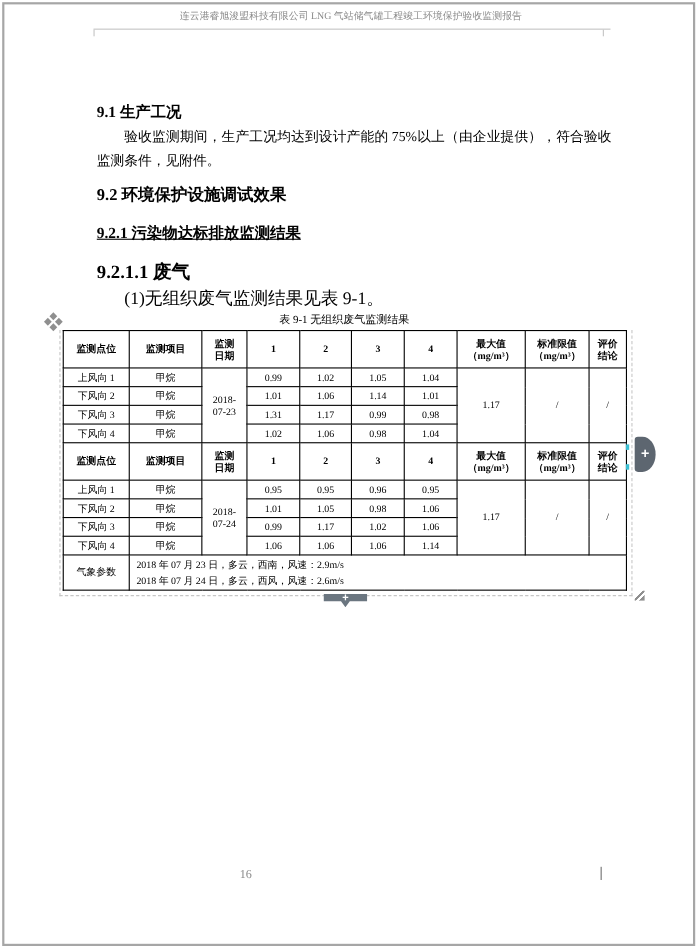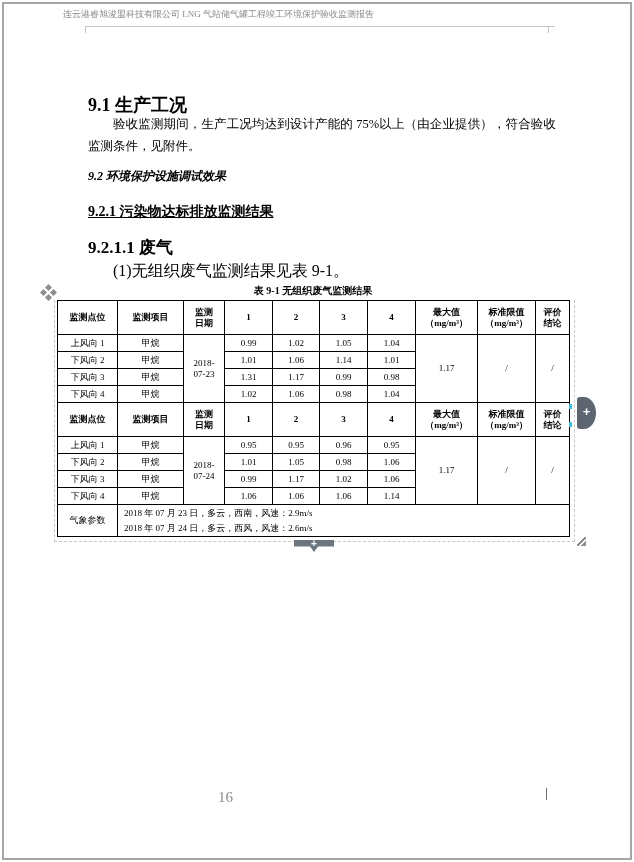--- a/index.html
+++ b/index.html
@@ -1,34 +1,34 @@
 <!DOCTYPE html>
 <html><head>
 <meta charset="utf-8">
 <style>
   html,body{margin:0;padding:0;background:#fff;}
   .canvas{position:relative;width:634px;height:862px;background:#ffffff;overflow:hidden;
           font-family:"Liberation Serif","DejaVu Serif",serif;color:#000;}
   .frame{position:absolute;inset:2px;border:2px solid #a6a6a6;pointer-events:none;}
-  .doc-header{position:absolute;top:8px;left:16px;right:0;text-align:left;
-              font-size:9px;color:#8a8a8a;letter-spacing:0px;padding-left:47px;}
+  .doc-header{position:absolute;top:8px;left:4px;right:0;text-align:center;
+              font-size:9px;color:#8a8a8a;letter-spacing:0px;}
   .boundary-top{position:absolute;top:26px;left:85px;width:470px;height:0;border-top:1px solid #c4c4c4;}
   .boundary-top::before,.boundary-top::after{content:"";position:absolute;top:0;width:1px;height:6px;background:#c4c4c4;}
   .boundary-top::before{left:0;}
   .boundary-top::after{right:6px;}
   .h1{position:absolute;left:88px;top:44px;font-size:17px;font-weight:bold;}
-  .h2a{position:absolute;left:88px;top:93px;font-size:18px;font-weight:bold;}
+  .h2a{position:absolute;left:88px;top:93px;font-size:14px;font-weight:bold;}
   .para1{position:absolute;left:88px;top:113px;width:468px;font-size:12.5px;line-height:22px;
          text-align:justify;text-indent:2em;}
-  .h2b{position:absolute;left:88px;top:168px;font-size:12px;font-weight:bold;font-style:italic;}
+  .h2b{position:absolute;left:88px;top:168px;font-size:15px;font-weight:bold;}
   .h3a{position:absolute;left:88px;top:203px;font-size:14px;font-weight:bold;text-decoration:underline;}
   .h4a{position:absolute;left:88px;top:236px;font-size:17px;font-weight:bold;}
   .para2{position:absolute;left:113px;top:261px;font-size:16px;}
   .tbl-caption{position:absolute;left:57px;top:284px;width:512px;text-align:center;
-               font-size:10px;font-weight:bold;}
+               font-size:10px;font-weight:normal;}
   .tbl{position:absolute;left:57px;top:300px;border-collapse:collapse;table-layout:fixed;
        font-size:9px;line-height:11px;}
   .tbl td{border:1px solid #000;text-align:center;vertical-align:middle;padding:0;overflow:hidden;}
   .tbl .hd{font-weight:bold;}
   .tbl tr.hrow{height:34px;}
   .tbl tr.drow{height:17px;}
   .tbl tr.wrow{height:32px;}
   .tbl .two span{display:block;}
   .tbl .weather-cell{text-align:left;padding-left:6px;line-height:15px;}
   .tbl .wlabel{font-weight:normal;}
@@ -50,21 +50,21 @@
               font-family:"Liberation Sans",sans-serif;}
   .insert-row{position:absolute;left:294px;top:540px;width:40px;height:12px;background:#6b7680;
               color:#fff;text-align:center;line-height:8px;font-size:10px;font-weight:bold;cursor:pointer;
               font-family:"Liberation Sans",sans-serif;
               clip-path:polygon(0 0,100% 0,100% 55%,60% 55%,50% 100%,40% 55%,0 55%);}
   .teal-tick{position:absolute;left:569px;width:3px;height:5px;background:#3bbfd2;}
   .teal-tick.t1{top:404px;}
   .teal-tick.t2{top:422px;}
   .resize-handle{position:absolute;left:577px;top:537px;width:9px;height:9px;cursor:nwse-resize;
                  background:linear-gradient(315deg,#8f8f8f 0 28%,#ffffff 28% 42%,#8f8f8f 42% 58%,transparent 58%);}
-  .footer-page{position:absolute;left:218px;top:789px;font-size:15px;color:#8a8a8a;}
+  .footer-page{position:absolute;left:218px;top:789px;font-size:11px;color:#8a8a8a;}
   .footer-company{position:absolute;left:0;top:789px;width:546px;text-align:right;
                   font-size:9px;color:#8a8a8a;}
   .footer-cursor{position:absolute;left:546px;top:788px;width:1px;height:12px;background:#6f6f6f;}
 </style>
 </head>
 <body>
 
 <div class="canvas">
   <div class="frame"></div>
 

